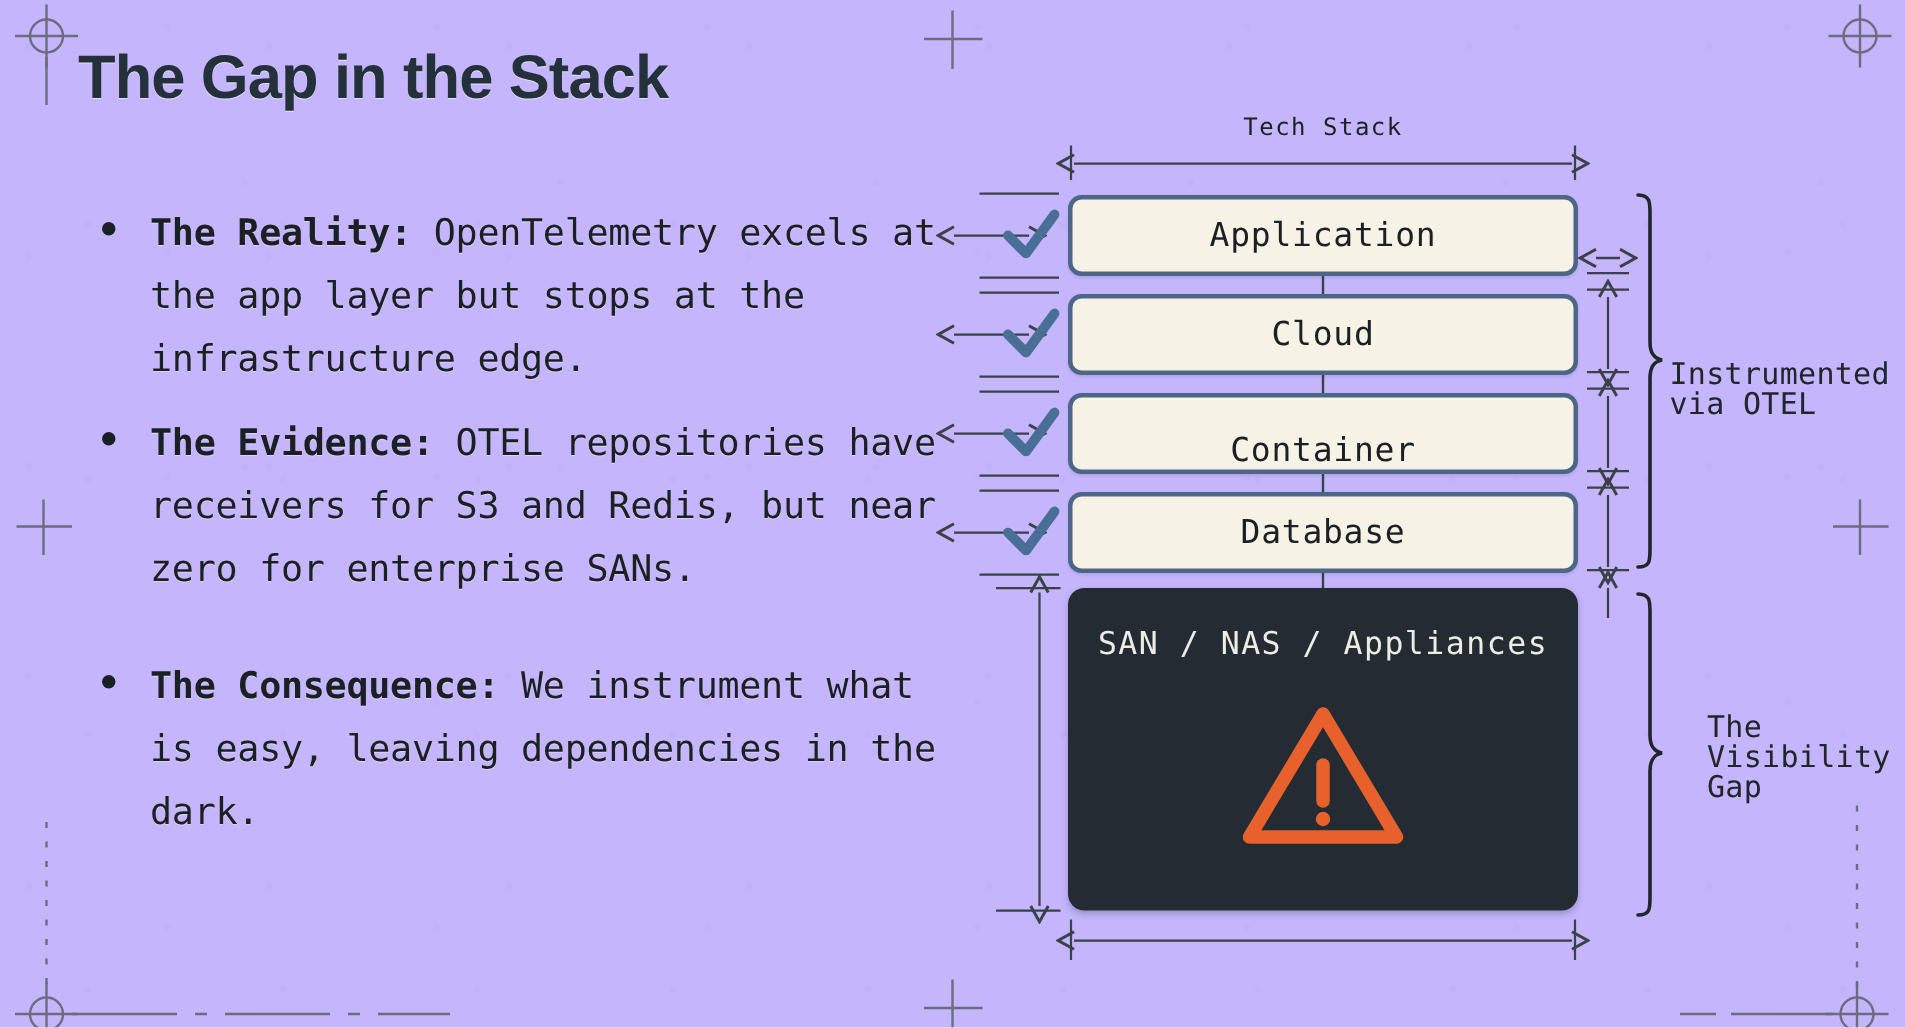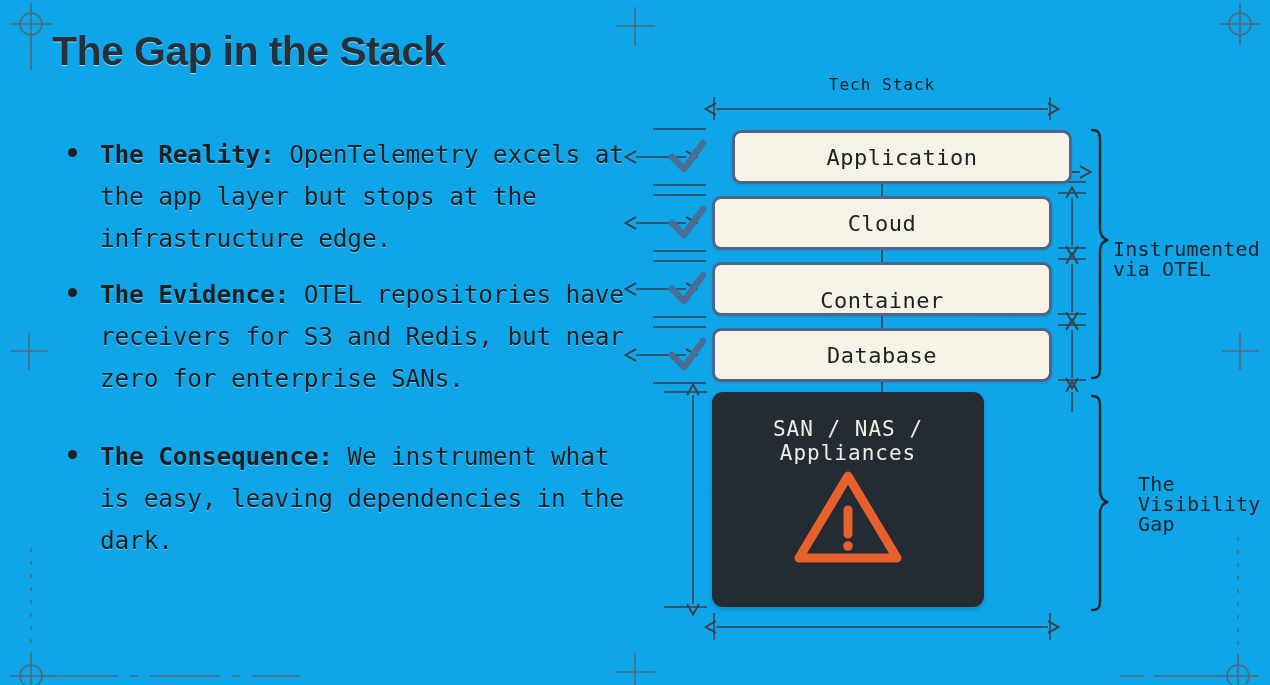--- a/index.html
+++ b/index.html
@@ -5,21 +5,21 @@
 <style>
   html, body {
     margin: 0;
     padding: 0;
     background: #F3F0E1;
   }
   #slide {
     position: relative;
     width: 1270px;
     height: 685px;
-    background: #0ea5e9;
+    background: #c4b5fd;
     overflow: hidden;
     font-family: "DejaVu Sans Mono", monospace;
   }
   
   #grain {
     position: absolute;
     inset: 0;
     pointer-events: none;
     background-image:
       radial-gradient(circle at 12% 22%, rgba(0,0,0,0.018) 0 2px, transparent 3px),
@@ -88,30 +88,30 @@
     background: #F6F3E6;
     box-sizing: border-box;
     display: flex;
     align-items: center;
     justify-content: center;
     font-size: 22px;
     color: #1B2024;
     letter-spacing: 0.5px;
     box-shadow: 0 1px 2px rgba(40,50,60,.12);
   }
-  #box-app  { top: 130px; margin-left: 20px; }
+  #box-app  { top: 130px; }
   #box-cloud{ top: 196px; }
   #box-cont { top: 262px; align-items: flex-end; }
   #box-db   { top: 328px; }
 
   #darkbox {
     position: absolute;
     left: 712px;
     top: 392px;
-    width: 272px;
+    width: 340px;
     height: 215px;
     background: #242B33;
     border-radius: 11px;
     box-sizing: border-box;
     box-shadow: 0 2px 4px rgba(30,35,45,.25);
   }
   #darkbox .dlabel {
     position: absolute;
     left: 0; right: 0;
     top: 25px;

